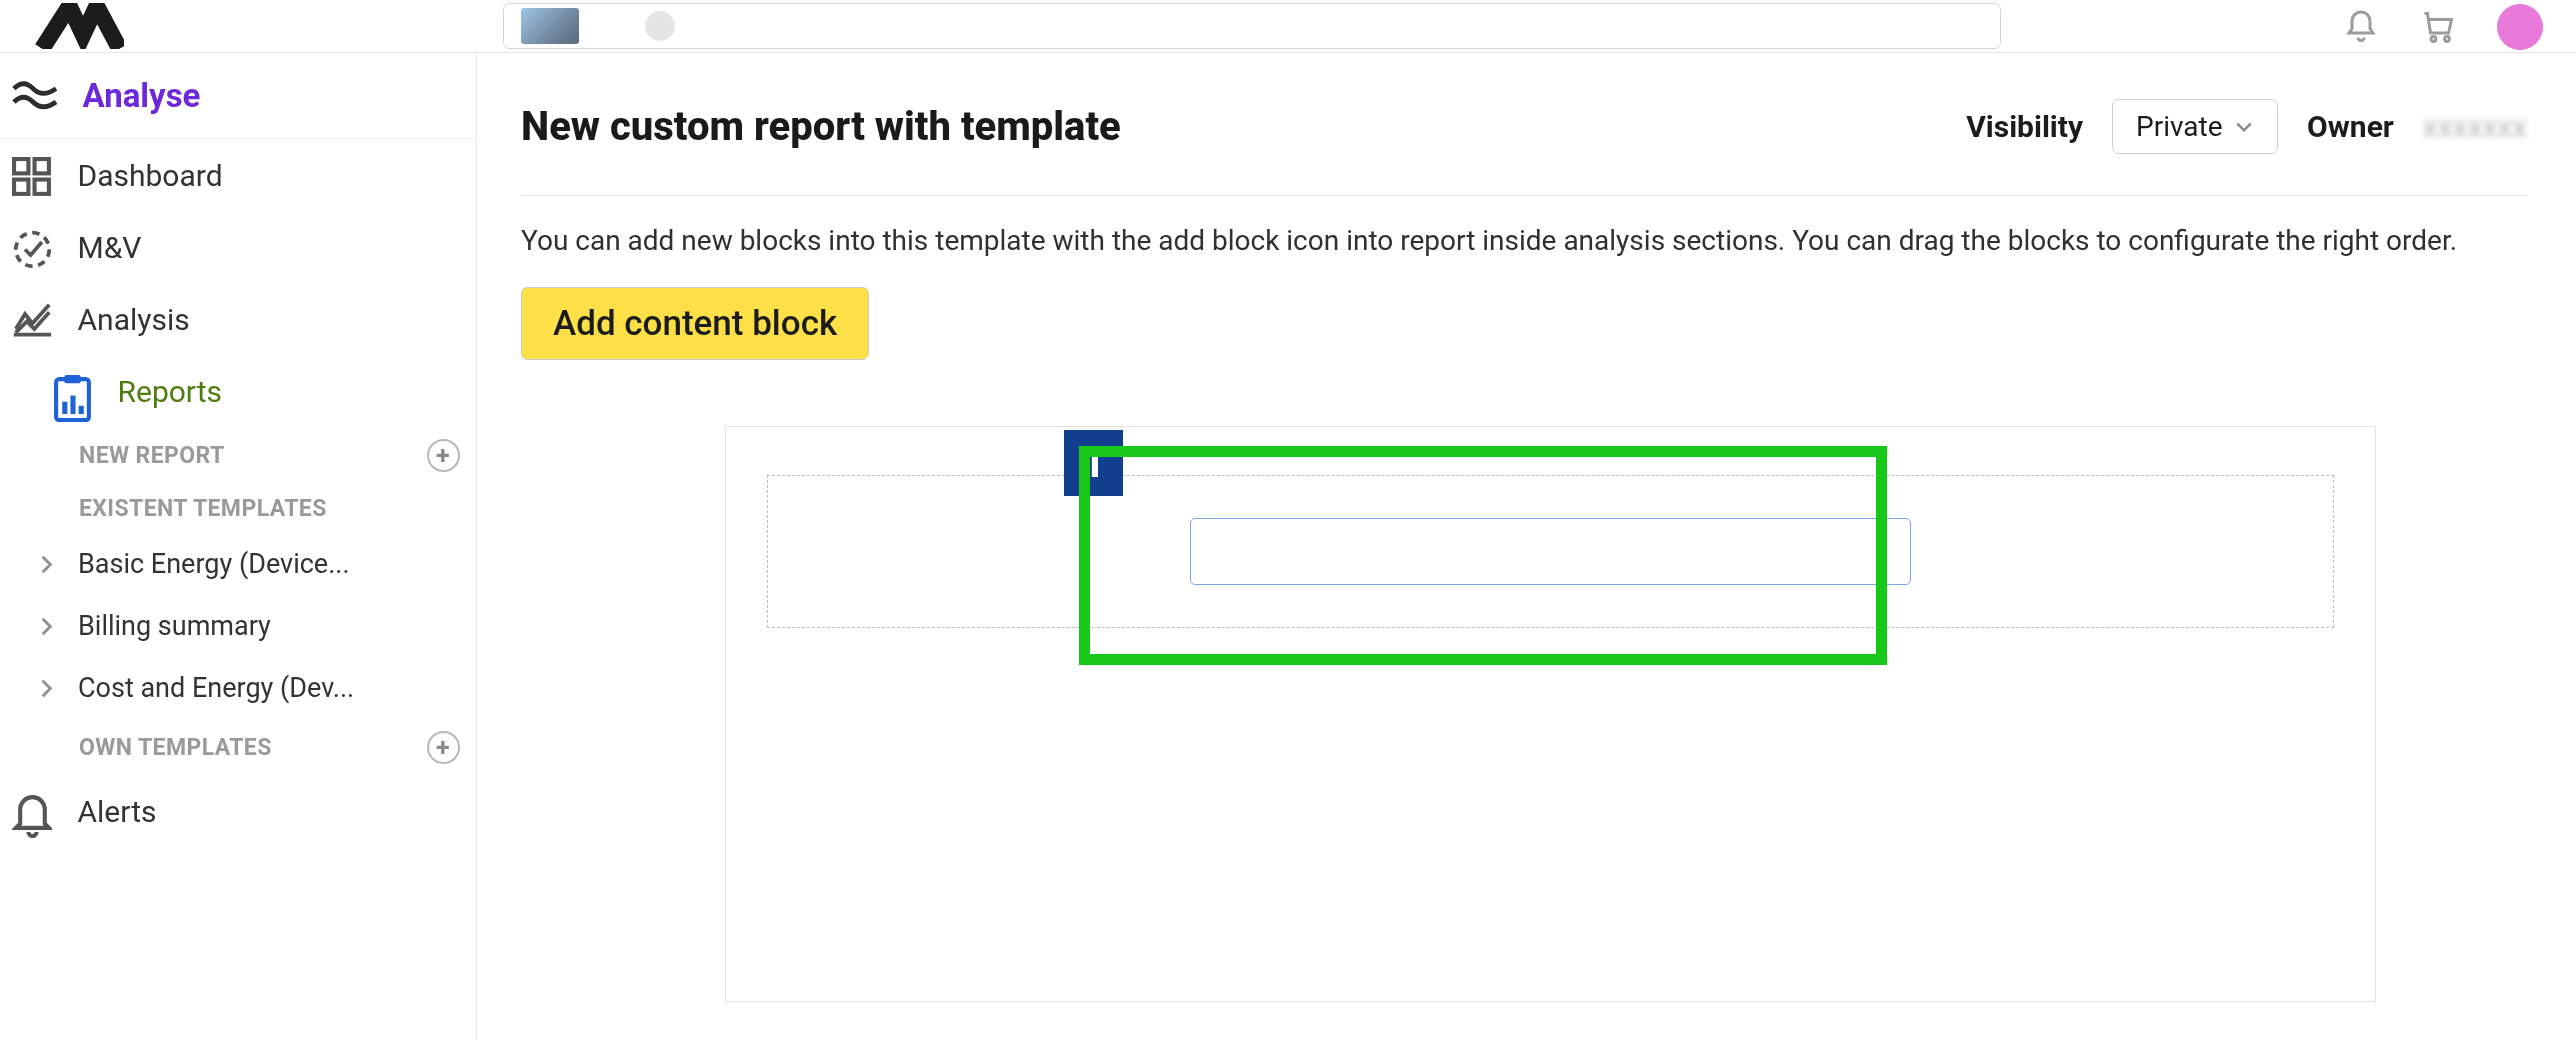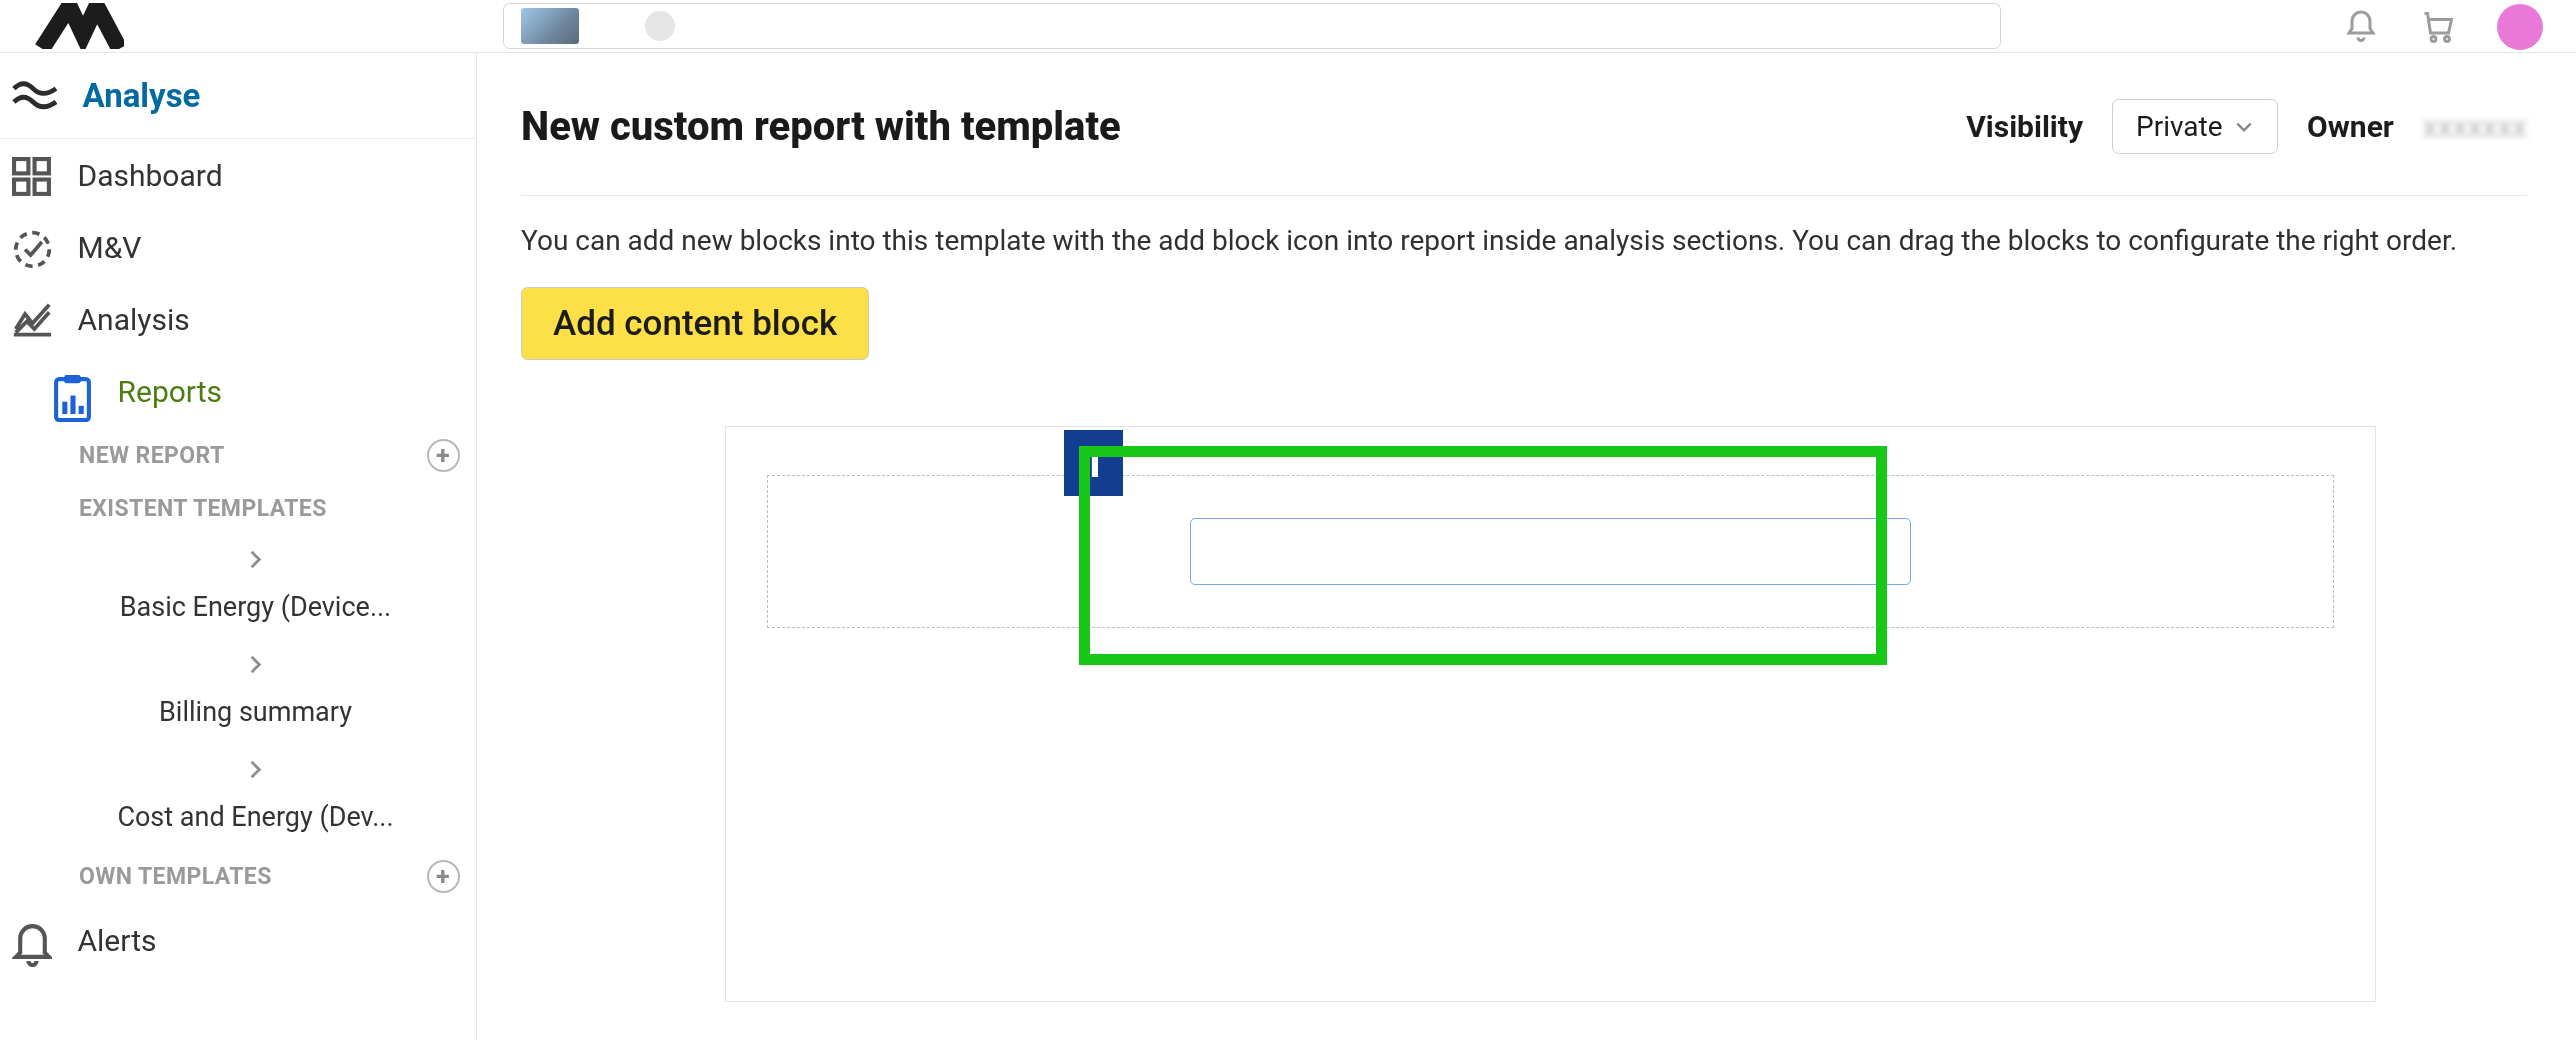--- a/index.html
+++ b/index.html
@@ -69,21 +69,21 @@
   }
 
   
   .side-section-head {
     display:flex; align-items:center; gap:25px;
     padding: 23px 0 23px 11.5px;
     border-bottom:0.8px solid #eceff1;
   }
   .side-section-head .ic { width:46px;height:33px; color:#3b3b3b; }
   .side-section-head .lbl {
-    font-size:33px; font-weight:700; color:#0369a1;
+    font-size:33px; font-weight:700; color:#6d28d9;
   }
 
   .side-item, .side-sub-item, .side-sub-head {
     display:flex; align-items:center; gap:25px;
     padding: 18px 0 18px 11.5px;
     font-size:30px;
     color:#333;
   }
   .side-item .ic { width:41px;height:36px; color:#555; }
   .side-item.active { color:#4d7c0f;margin-left:40px; }
@@ -101,21 +101,20 @@
     width:33px;height:33px;border-radius:50%;
     border:2.5px solid #b8b8b8;
     display:flex;align-items:center;justify-content:center;
     color:#8a8a8a; font-size:25px; line-height:1;
   }
 
   .side-sub-item {
     padding: 15px 0 15px 35px;
     font-size:27px;
     gap:20px;
-    flex-direction:column;
   }
   .side-sub-item .chev { width:23px;height:23px;color:#8f8f8f; }
   .side-sub-item .txt { white-space:nowrap; overflow:hidden; text-overflow:ellipsis; max-width:346px; }
 
   
   .page-head {
     display:flex; align-items:center; justify-content:space-between;
     padding-bottom: 41px;
     border-bottom:0.8px solid #e7e7e7;
   }

